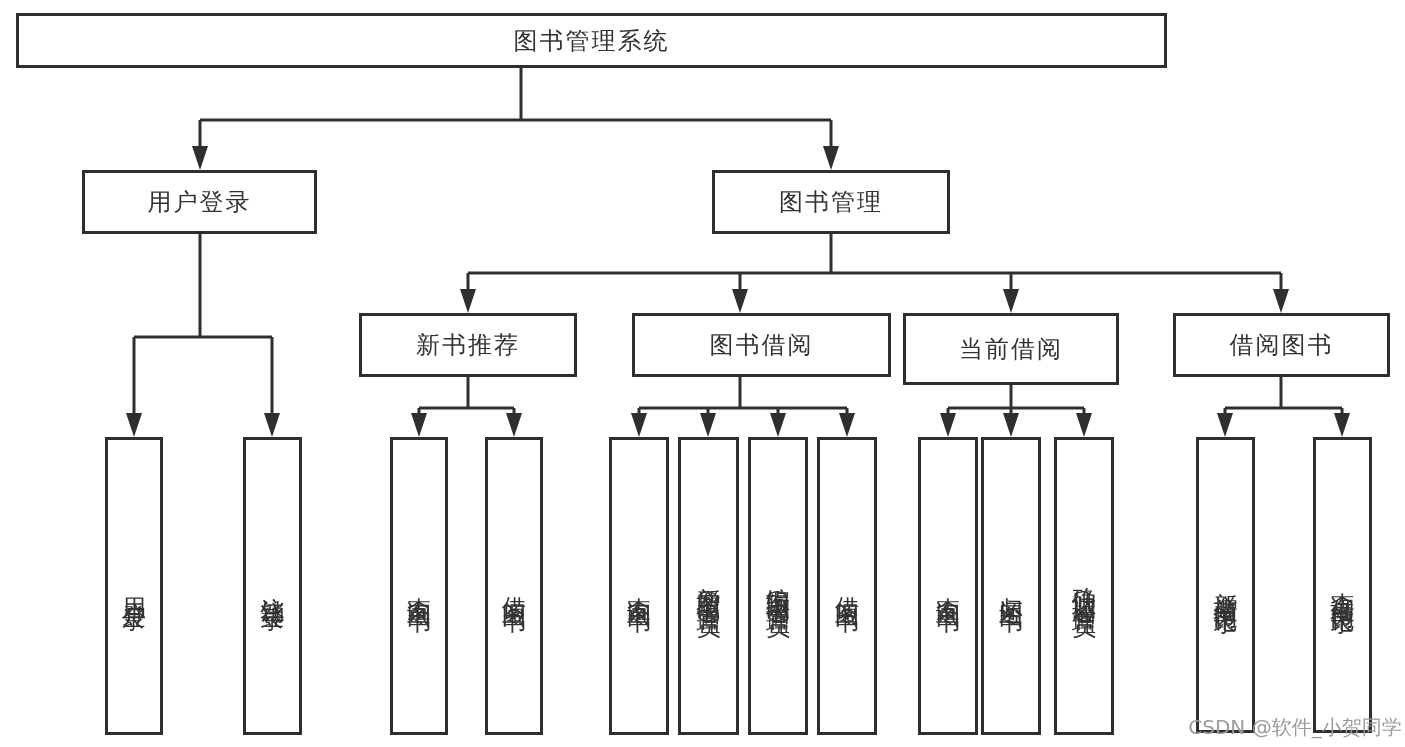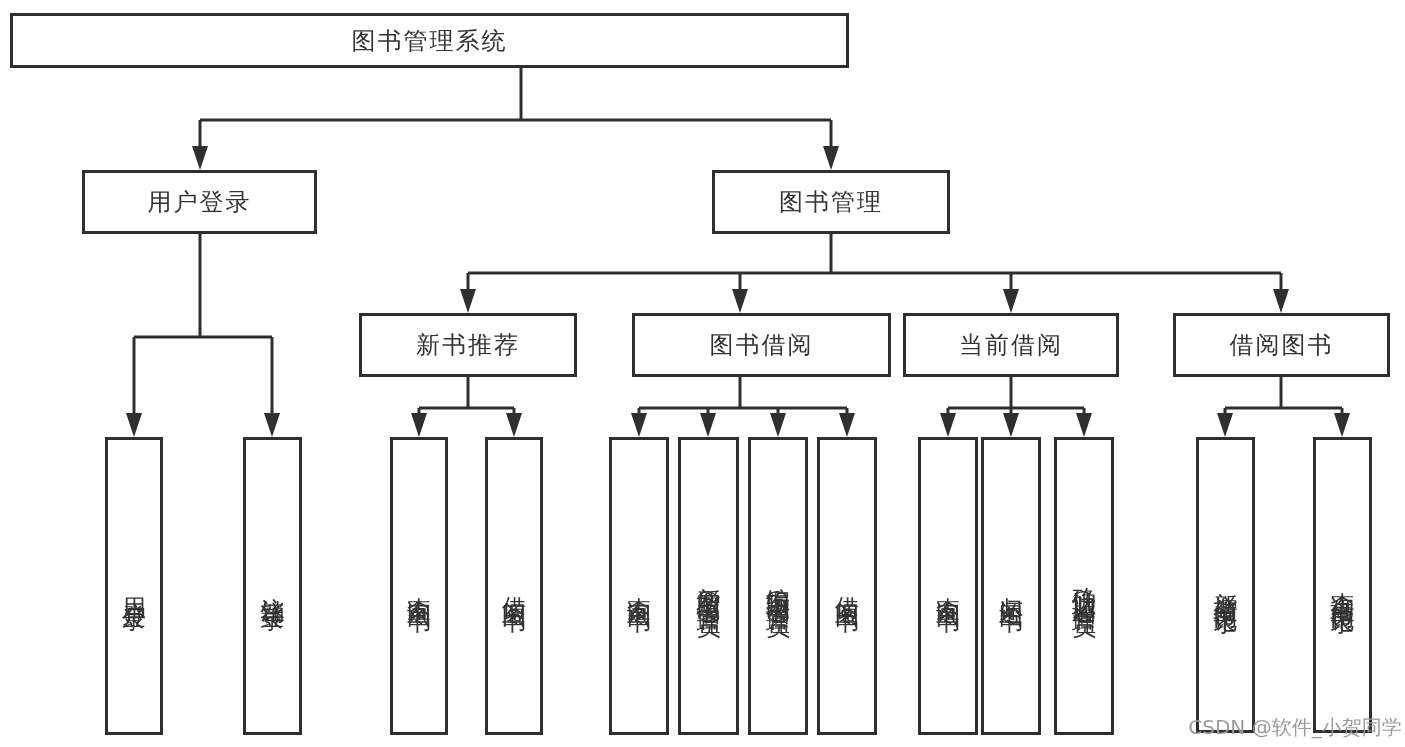--- a/index.html
+++ b/index.html
@@ -109,38 +109,38 @@
       <polygon points="770,413 786,413 778,437"></polygon>
       <polygon points="839,413 855,413 847,437"></polygon>
       <polygon points="940,413 956,413 948,437"></polygon>
       <polygon points="1003,413 1019,413 1011,437"></polygon>
       <polygon points="1076,413 1092,413 1084,437"></polygon>
       <polygon points="1217,413 1233,413 1225,437"></polygon>
       <polygon points="1334,413 1350,413 1342,437"></polygon>
     </g>
   </svg>
 
-  <div class="node" style="left:10px;top:13px;width:839px;height:55px">
+  <div class="node" style="left:16px;top:13px;width:1151px;height:55px">
     <span>图书管理系统</span>
   </div>
 
   <div class="node" style="left:82px;top:170px;width:235px;height:64px">
     <span>用户登录</span>
   </div>
   <div class="node" style="left:712px;top:170px;width:238px;height:64px">
     <span>图书管理</span>
   </div>
 
   <div class="node" style="left:359px;top:313px;width:218px;height:64px">
     <span>新书推荐</span>
   </div>
   <div class="node" style="left:632px;top:313px;width:259px;height:64px">
     <span>图书借阅</span>
   </div>
-  <div class="node" style="left:903px;top:313px;width:216px;height:64px">
+  <div class="node" style="left:903px;top:313px;width:216px;height:72px">
     <span>当前借阅</span>
   </div>
   <div class="node" style="left:1173px;top:313px;width:217px;height:64px">
     <span>借阅图书</span>
   </div>
 
   <div class="node vert" style="left:105px;top:437px;width:58px;height:298px">
     <span>用户登录</span>
   </div>
   <div class="node vert" style="left:243px;top:437px;width:59px;height:298px">

